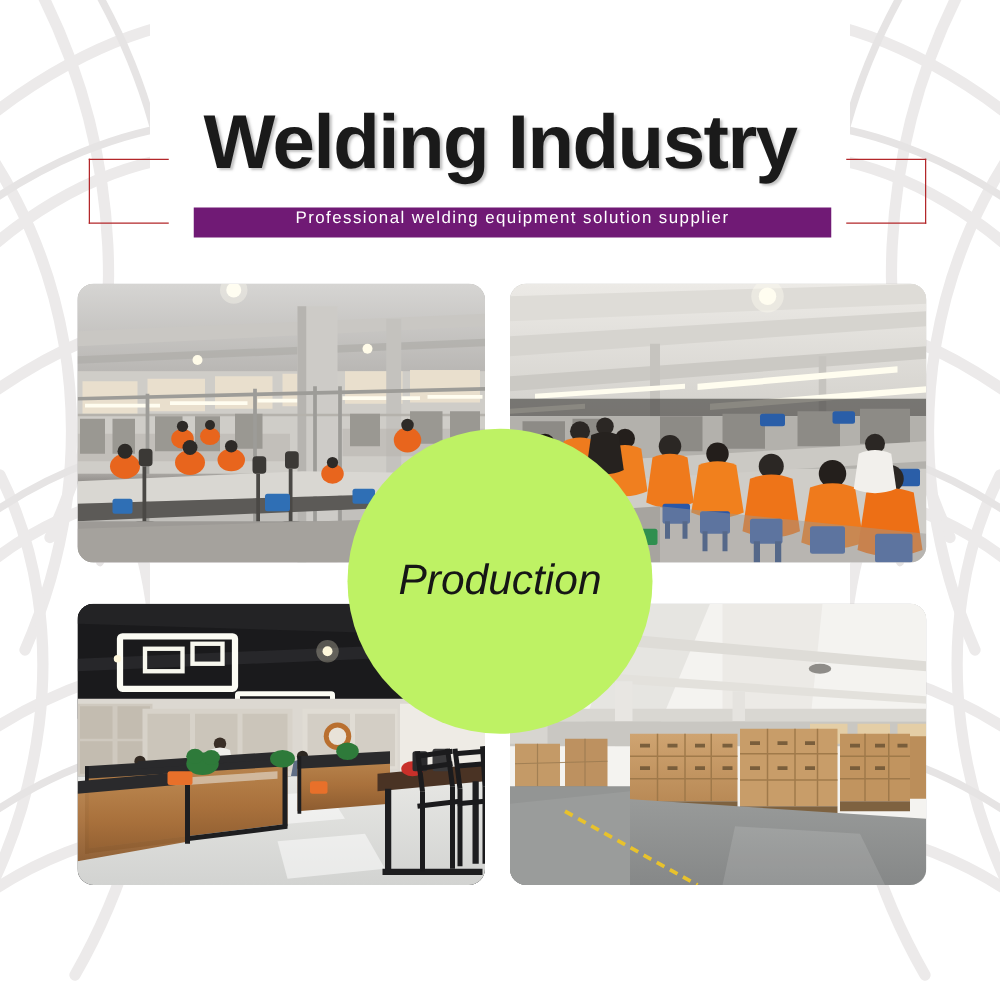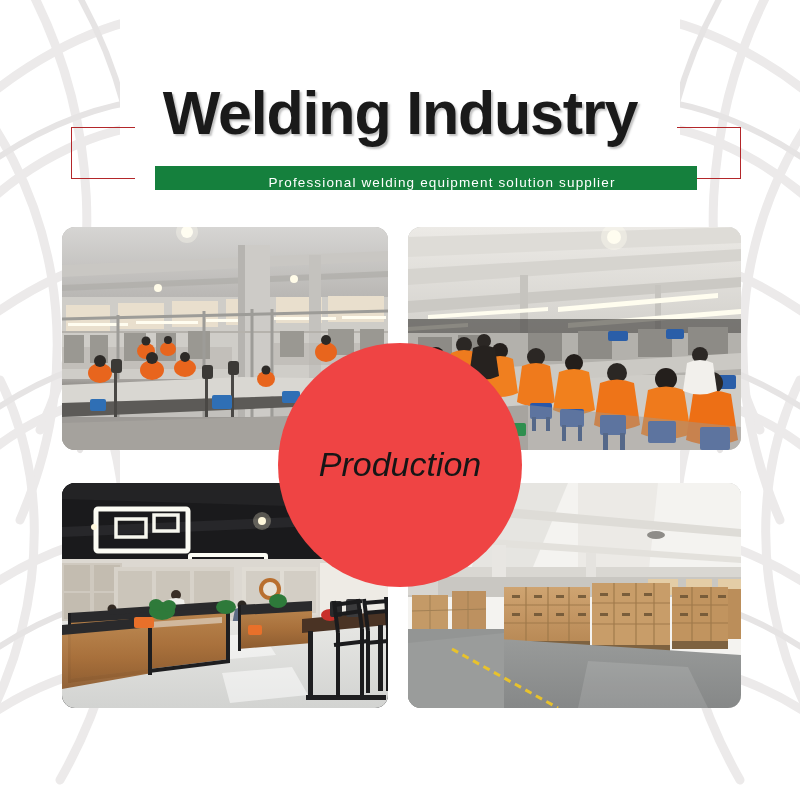--- a/index.html
+++ b/index.html
@@ -86,25 +86,24 @@
     text-shadow: 2px 2px 2px rgba(120,120,120,0.45);
     white-space: nowrap;
   }
 
   .subtitle-bar {
     position: absolute;
     left: 155px;
     top: 166px;
     width: 510px;
     height: 24px;
-    background: #15803d;
+    background: #701a75;
     display: flex;
-    align-items: flex-end;
+    align-items: flex-start;
     justify-content: center;
-    padding-left: 32px;
   }
   .subtitle-text {
     font-family: "Liberation Sans", sans-serif;
     font-size: 13.5px;
     font-weight: normal;
     letter-spacing: 1.15px;
     color: #ffffff;
     white-space: nowrap;
   }
 
@@ -131,21 +130,21 @@
   .photo svg { display: block; width: 100%; height: 100%; }
 
   
   .circle-badge {
     position: absolute;
     left: 278px;
     top: 343px;
     width: 244px;
     height: 244px;
     border-radius: 50%;
-    background: #ef4444;
+    background: #bef264;
     z-index: 4;
     display: flex;
     flex-direction: column;
     align-items: center;
     justify-content: center;
   }
   .circle-line {
     font-family: "Liberation Sans", sans-serif;
     font-style: italic;
     font-size: 34px;

